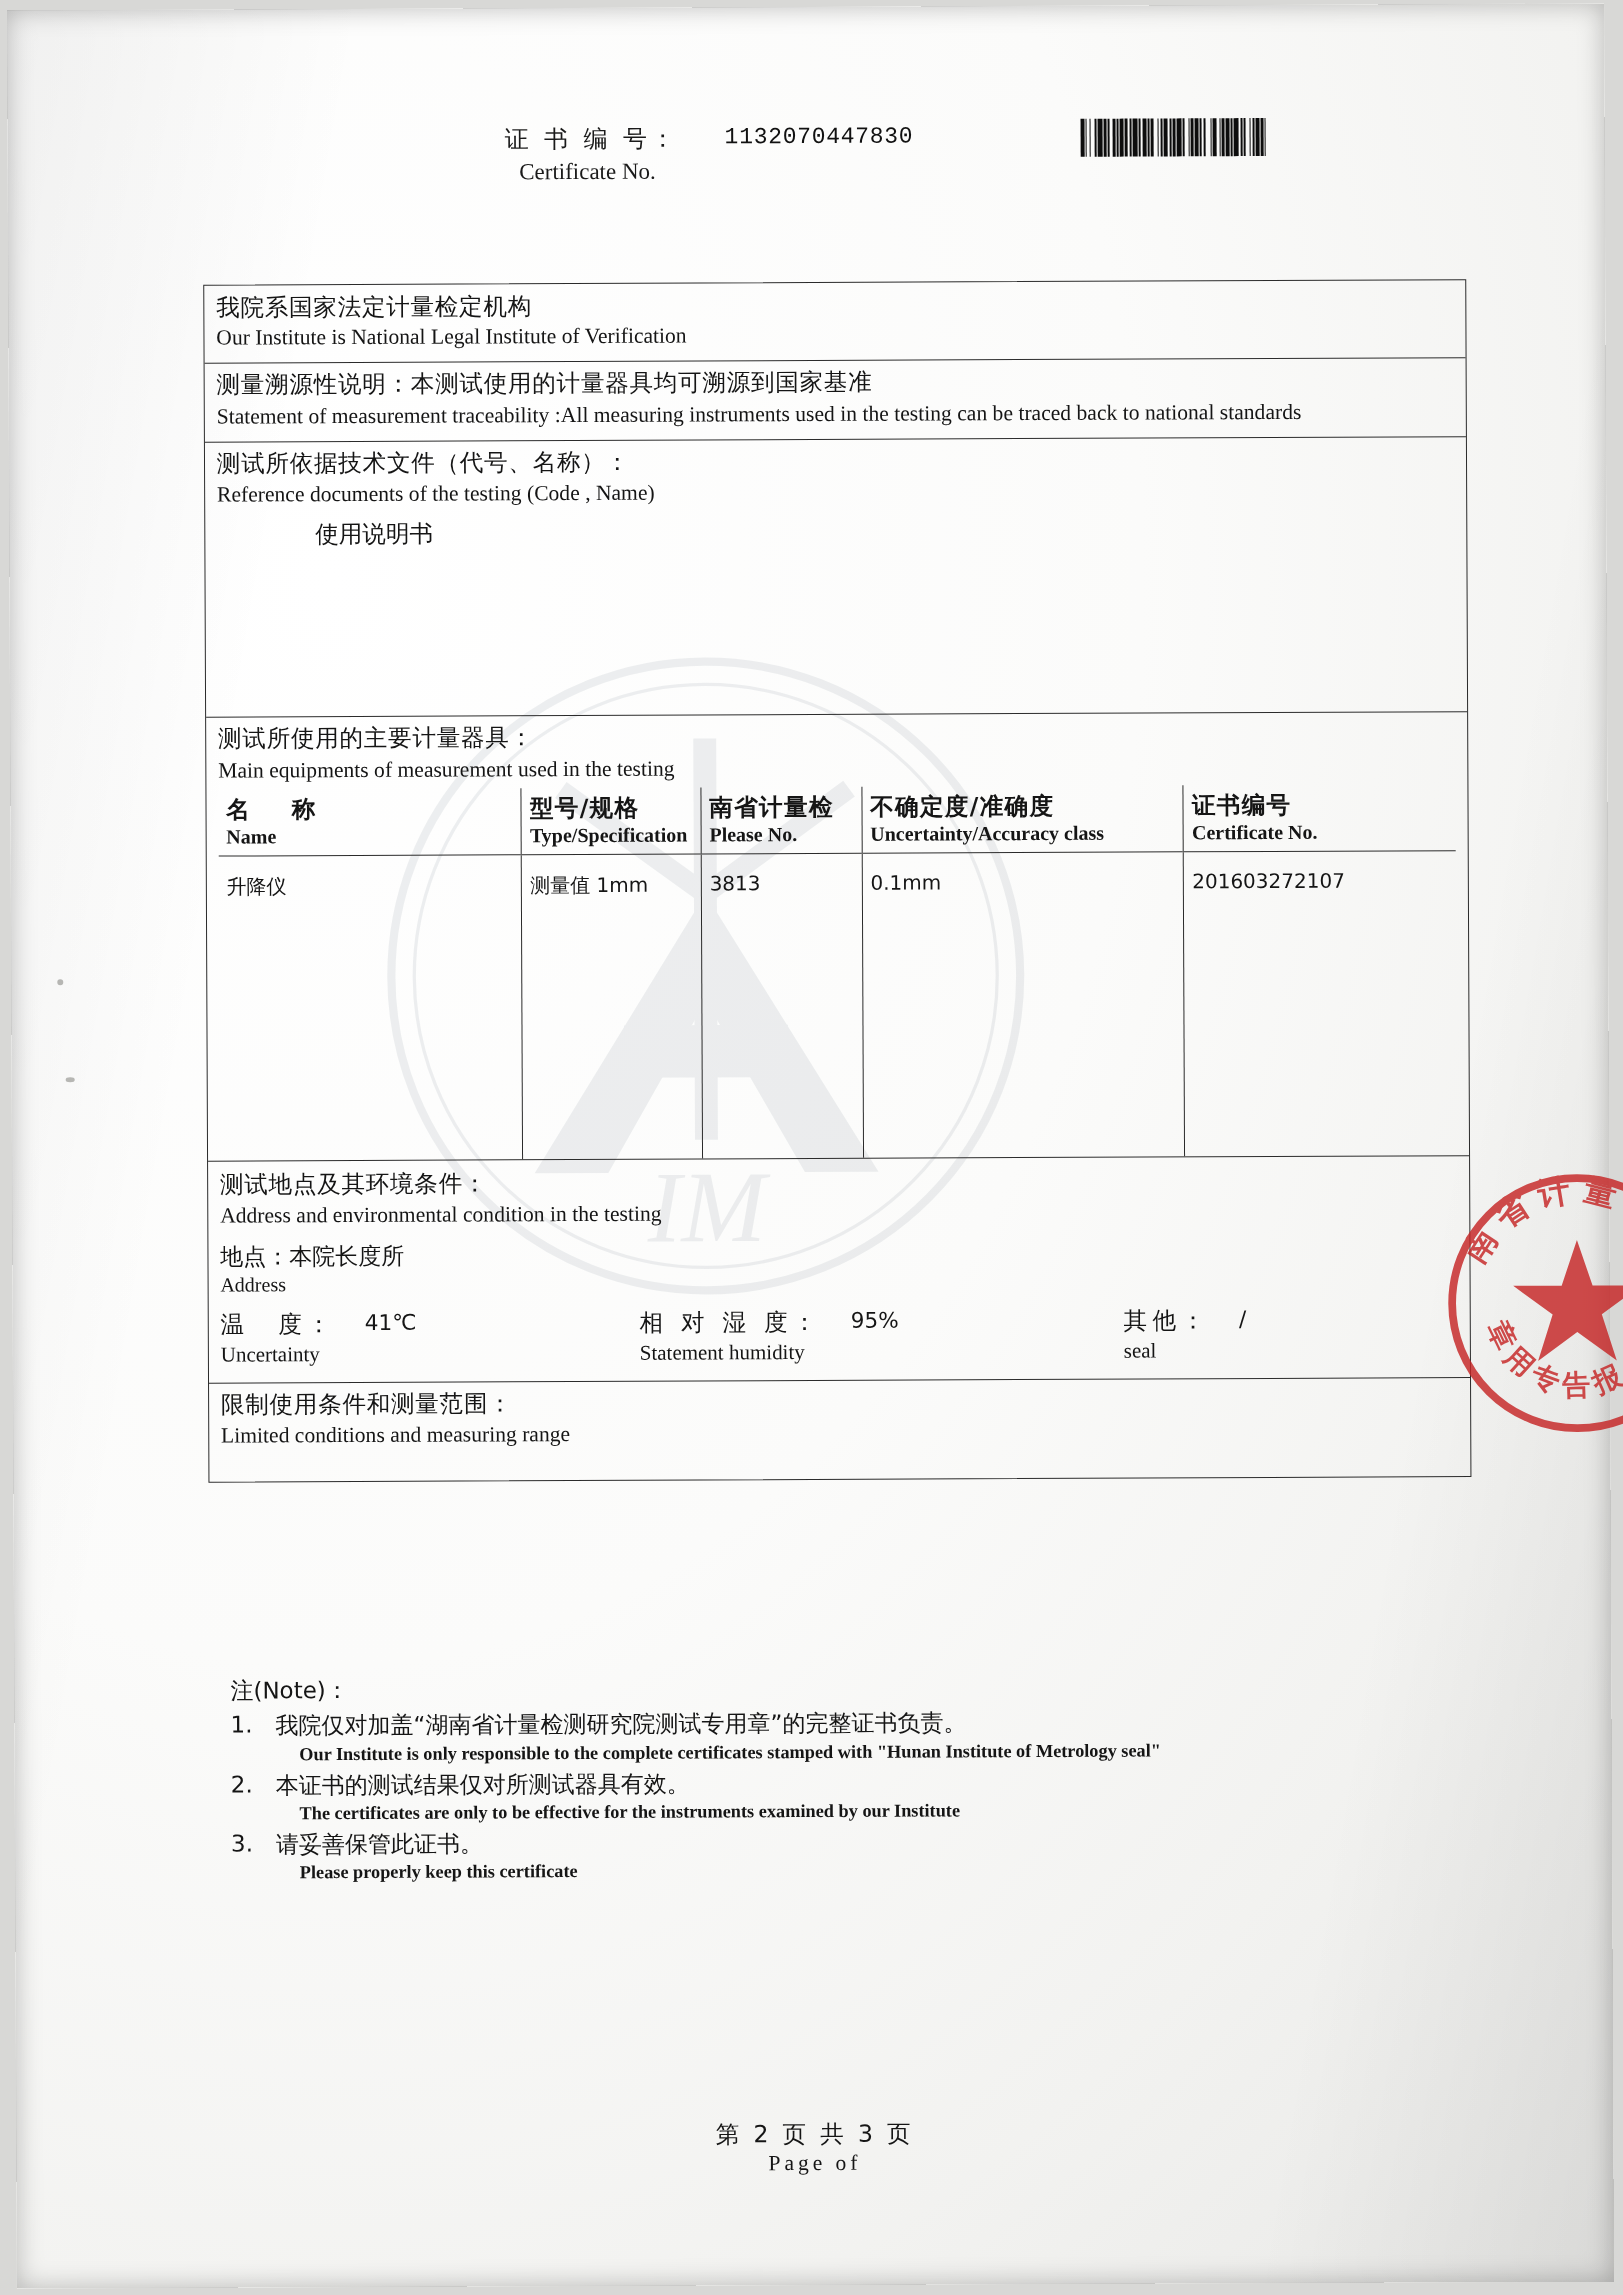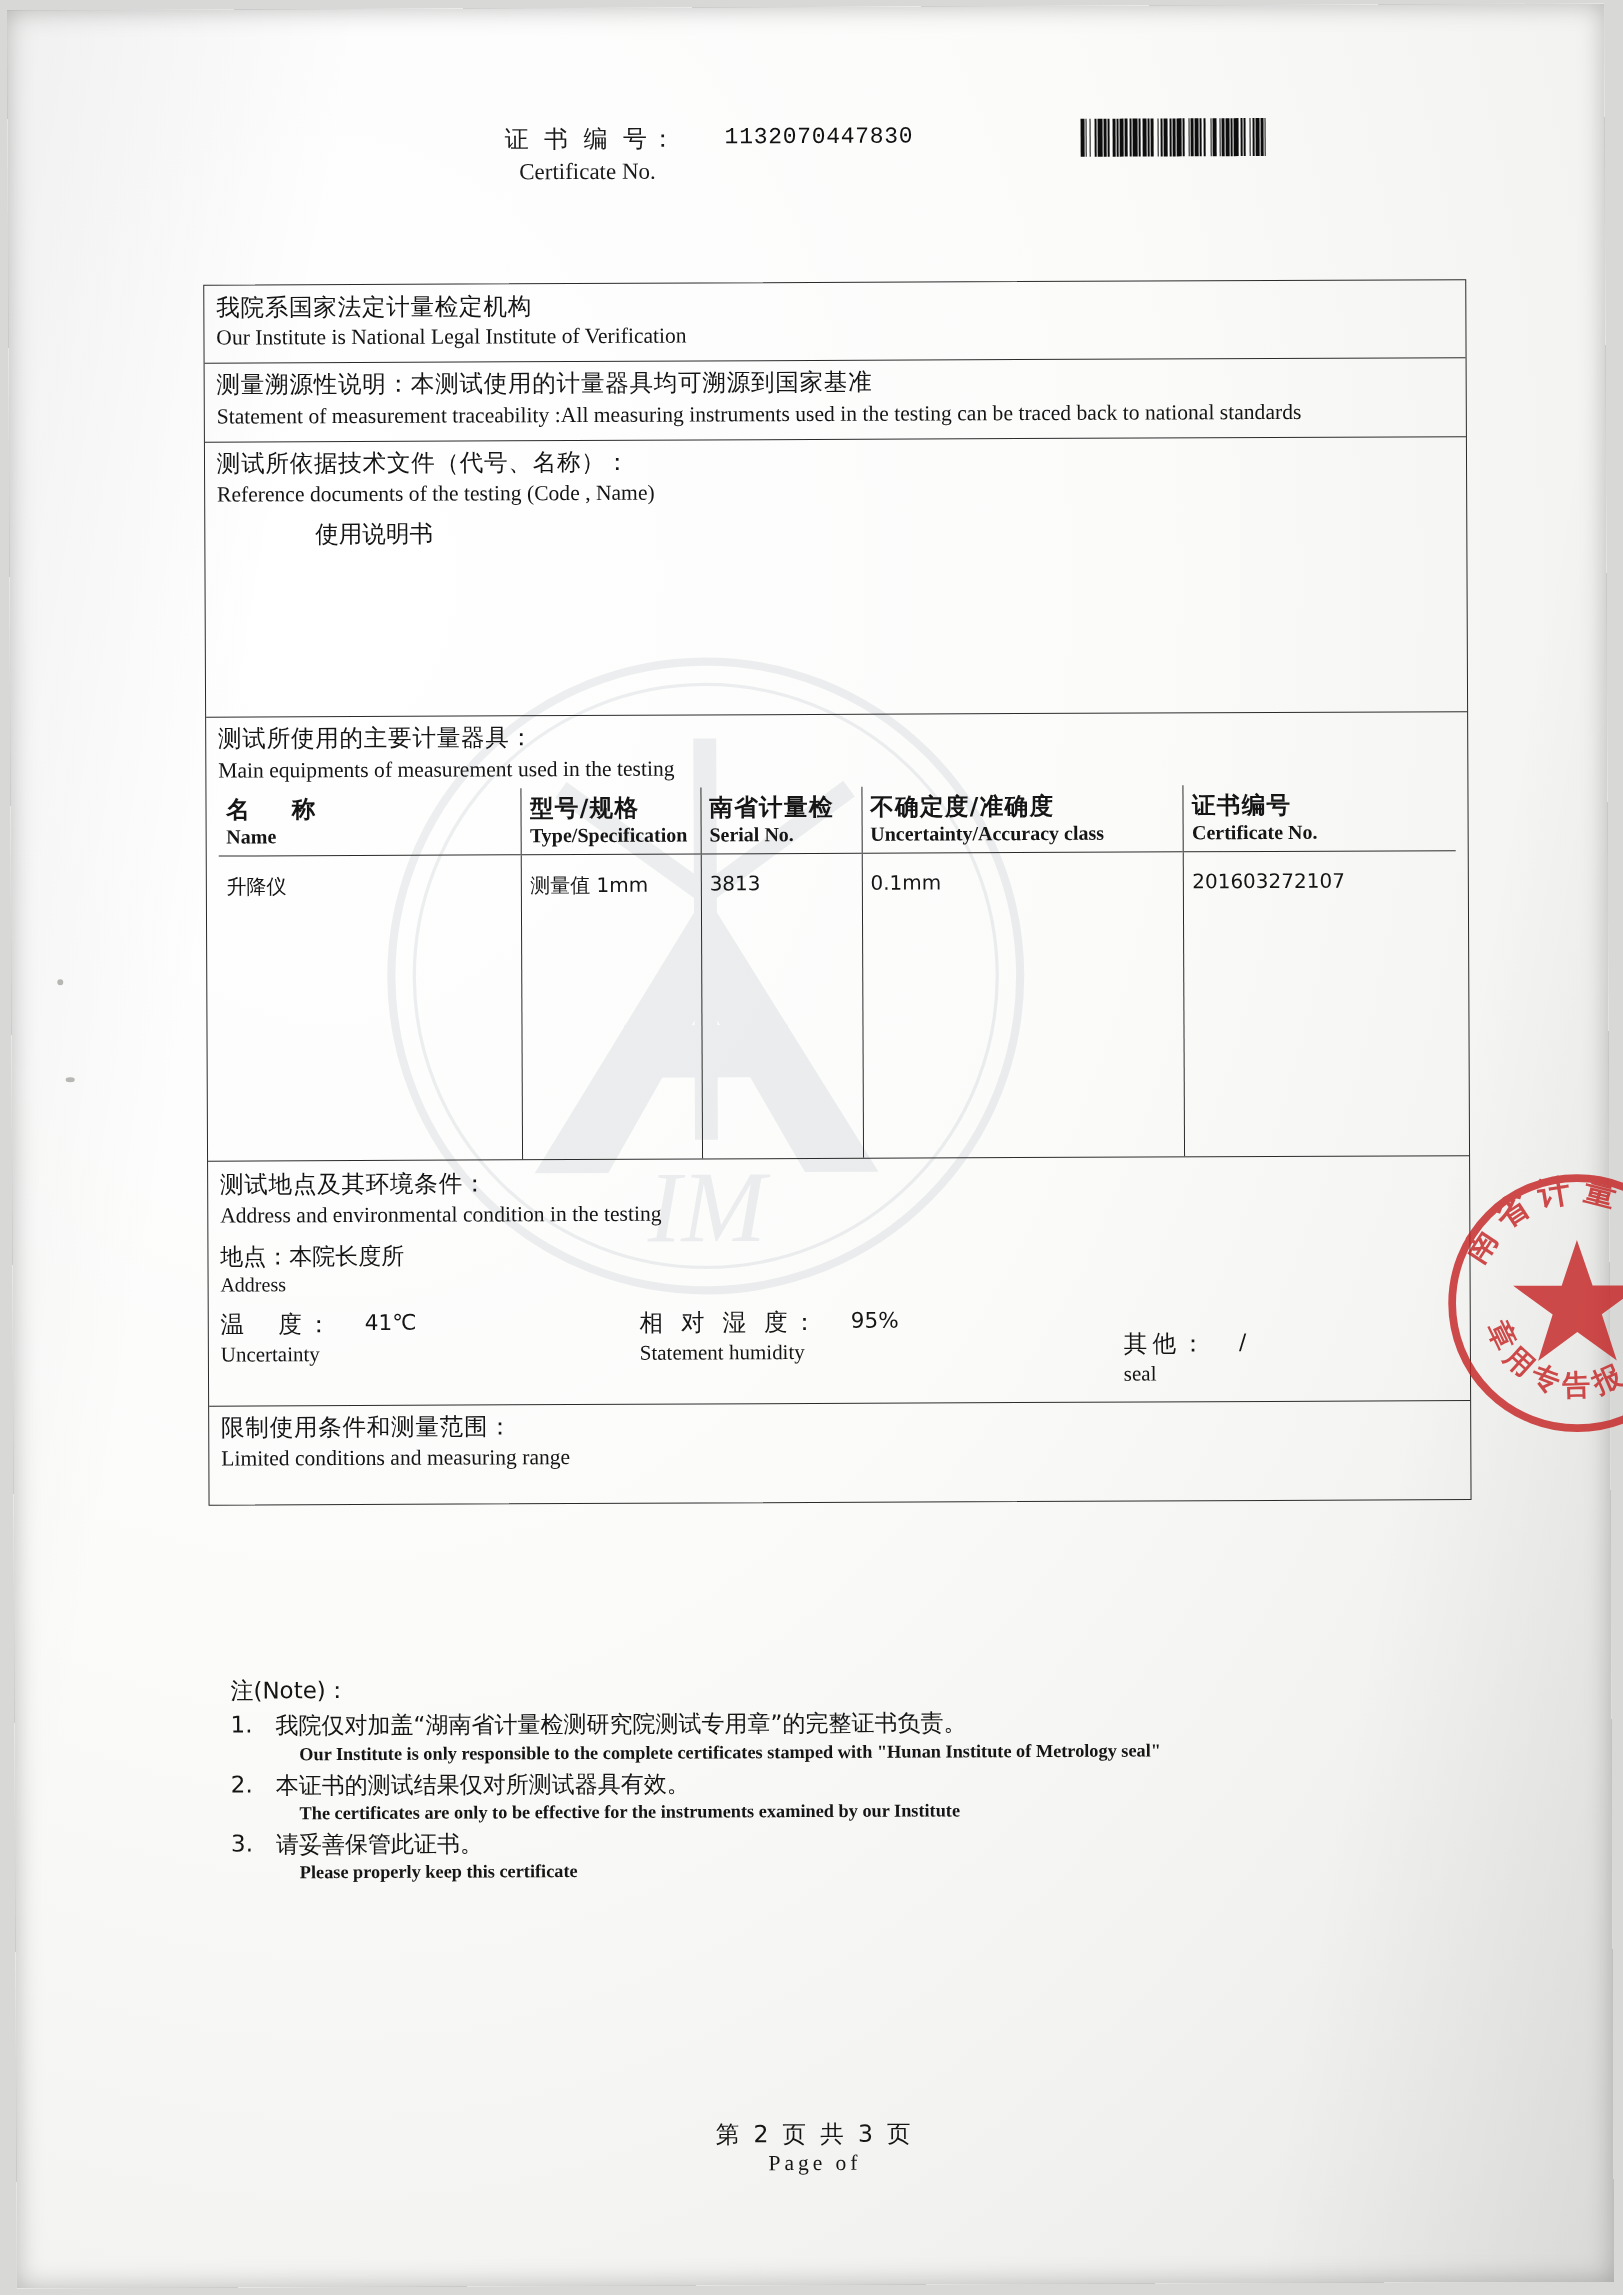--- a/index.html
+++ b/index.html
@@ -212,21 +212,21 @@
     margin-bottom: 6.5px;
   }
   .env-grid {
     display: flex;
     margin-top: 11.8px;
     padding-bottom: 5.2px;
   }
   .env-col { display: flex; align-items: flex-start; }
   .env-col.c-temp { width: 419px; }
   .env-col.c-hum { width: 484px; }
-  .env-col.c-else { width: 275px; margin-top: 23px; }
+  .env-col.c-else { width: 275px; }
   .env-lab-cn {
     font-family: "DejaVu Sans", sans-serif;
     font-size: 23.6px;
     letter-spacing: 5.2px;
     color: #151515;
   }
   .env-lab-en {
     font-family: "Liberation Serif", serif;
     font-size: 21px;
     color: #151515;
@@ -471,21 +471,21 @@
               <th class="th-name">
                 <div class="th-cn">名　称</div>
                 <div class="th-en">Name</div>
               </th>
               <th>
                 <div class="th-cn">型号/规格</div>
                 <div class="th-en">Type/Specification</div>
               </th>
               <th>
                 <div class="th-cn">南省计量检</div>
-                <div class="th-en">Serial No.</div>
+                <div class="th-en">Please No.</div>
               </th>
               <th>
                 <div class="th-cn">不确定度/准确度</div>
                 <div class="th-en">Uncertainty/Accuracy class</div>
               </th>
               <th>
                 <div class="th-cn">证书编号</div>
                 <div class="th-en">Certificate No.</div>
               </th>
             </tr>

